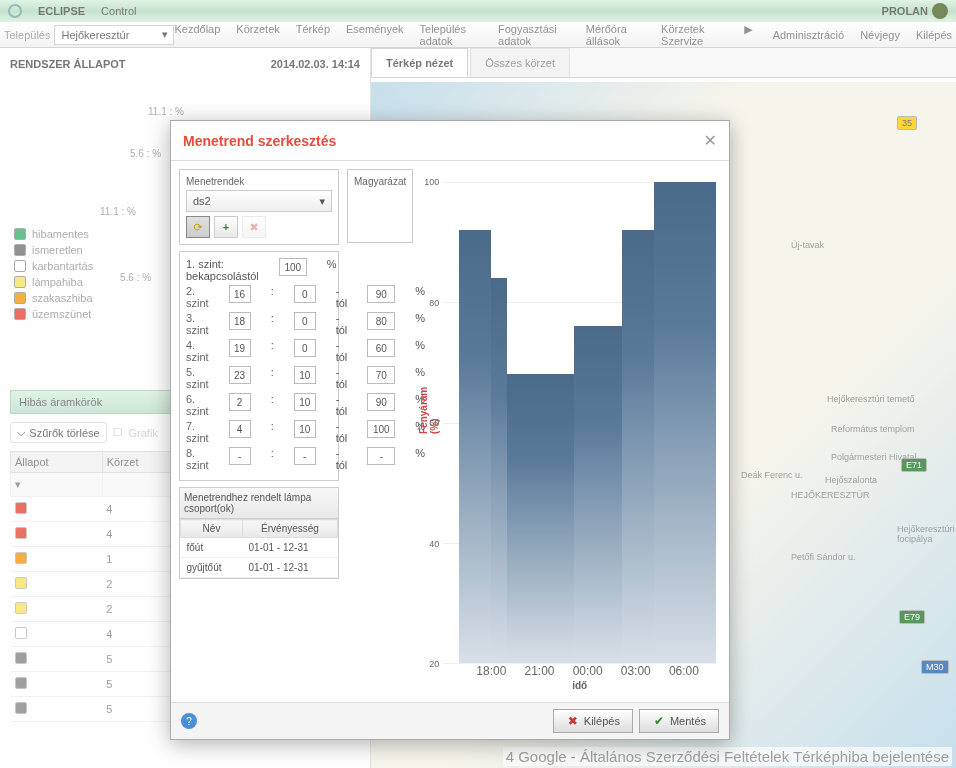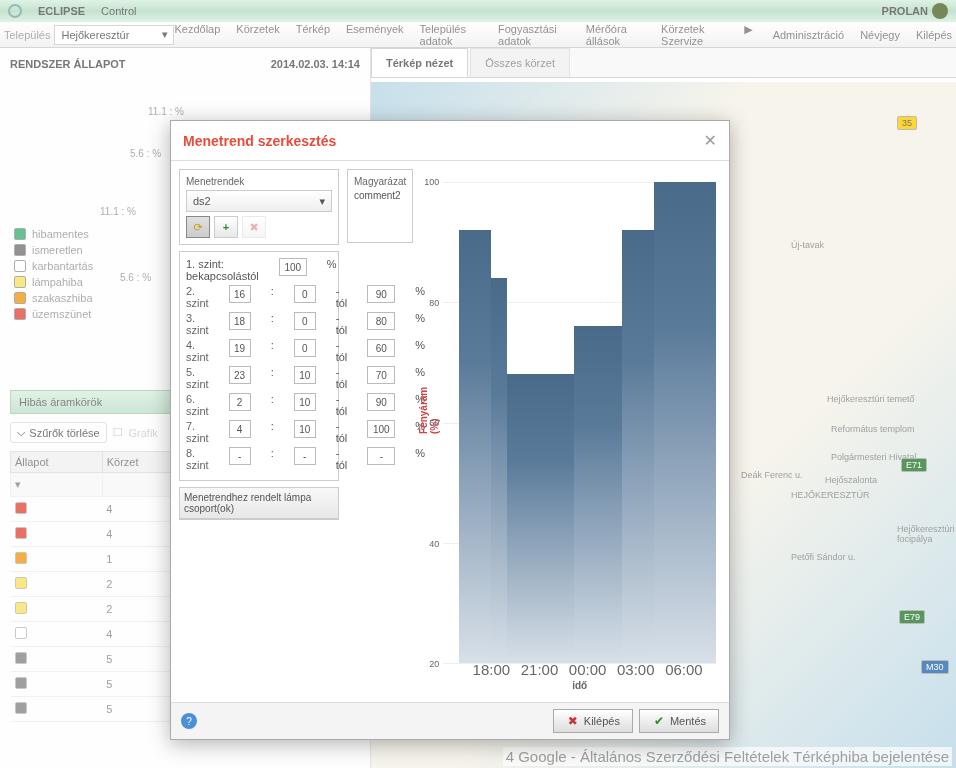--- a/index.html
+++ b/index.html
@@ -65,21 +65,21 @@
 .assign th{background:linear-gradient(#f8f8f8,#e8e8e8);border:1px solid #ddd;padding:3px;font-size:10px;font-weight:normal}
 .assign td{border-bottom:1px solid #eee;padding:4px 6px;font-size:10px}
 .chart-area{flex:1;position:relative;margin-top:8px}
 .chart{position:absolute;inset:0}
 .y-axis{position:absolute;left:0;top:5px;bottom:30px;width:30px}
 .y-tick{position:absolute;right:4px;font-size:9px;color:#666;transform:translateY(-50%)}
 .y-label{position:absolute;left:-8px;top:50%;transform:rotate(-90deg) translateX(50%);transform-origin:center;font-size:10px;color:#c44;font-weight:bold}
 .plot{position:absolute;left:30px;right:5px;top:5px;bottom:30px;border-bottom:1px solid #888}
 .grid-h{position:absolute;left:0;right:0;border-top:1px solid #eee}
 .bar{position:absolute;bottom:0;background:linear-gradient(to bottom,#4a6a8a 0%,#5a7a9a 30%,#d8e0e8 100%)}
-.x-tick{position:absolute;bottom:-15px;font-size:15px;color:#666;transform:translateX(-50%)}
+.x-tick{position:absolute;bottom:-15px;font-size:12px;color:#666;transform:translateX(-50%)}
 .x-label{position:absolute;bottom:-28px;left:50%;transform:translateX(-50%);font-size:10px;color:#666;font-weight:bold}
 .dlg-foot{display:flex;justify-content:space-between;align-items:center;padding:6px 10px;border-top:1px solid #ddd;background:#f4f4f4}
 .help{width:16px;height:16px;border-radius:50%;background:#4a90d9;color:#fff;display:flex;align-items:center;justify-content:center;font-size:10px}
 .foot-btns{display:flex;gap:6px}
 .fbtn{display:flex;align-items:center;gap:4px;padding:4px 12px;border:1px solid #aaa;background:linear-gradient(#fff,#ddd);cursor:pointer}
 .fbtn .fi{width:14px;height:14px;display:flex;align-items:center;justify-content:center;font-size:12px}
 .attrib{position:absolute;bottom:2px;right:4px;font-size:15px;color:#888;background:rgba(255,255,255,0.7);padding:1px 3px}
 </style>
 </head>
 <body>
@@ -360,26 +360,43 @@
               <span>:</span>
               <input class="sm-in" value="-" style="">
               <span>-tól</span>
               <input class="sm-in wide" value="-" style="">
               <span>%</span>
             </div>
           </div>
       </div>
       <div class="assign">
         <div class="assign-h">Menetrendhez rendelt lámpa csoport(ok)</div>
+        <table>
+            <thead>
+              <tr id="assign-head">
+                <th>Név</th>
+                <th>Érvényesség</th>
+              </tr>
+            </thead>
+            <tbody id="assign-body">
+              <tr>
+                <td>főút</td>
+                <td>01-01 - 12-31</td>
+              </tr>
+              <tr>
+                <td>gyűjtőút</td>
+                <td>01-01 - 12-31</td>
+              </tr>
+            </tbody>
+          </table>
       </div>
     </div>
     <div class="dlg-right">
       <div class="grp" style="height:74px">
         <div class="grp-t">Magyarázat</div>
-        <div style="font-size:10px">comment2</div>
       </div>
       <div class="chart-area">
         <div class="chart">
           <div class="y-axis">
             <div class="y-label">Fényáram (%)</div>
             <div id="y-ticks">
                 <div class="y-tick" style="top: 0%;">100</div>
                 <div class="y-tick" style="top: 25%;">80</div>
                 <div class="y-tick" style="top: 50%;">60</div>
                 <div class="y-tick" style="top: 75%;">40</div>

